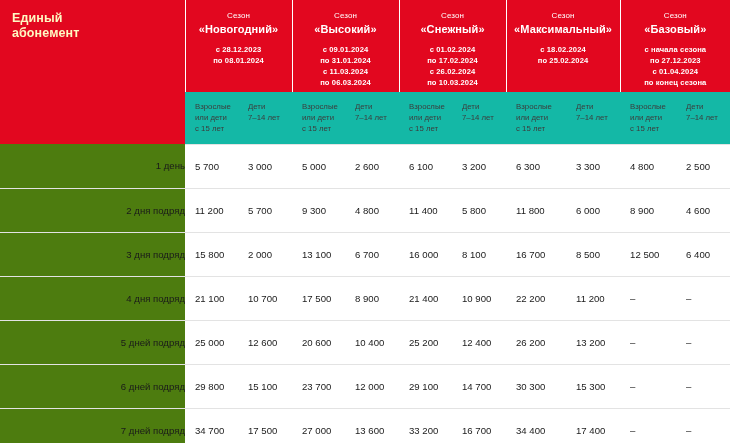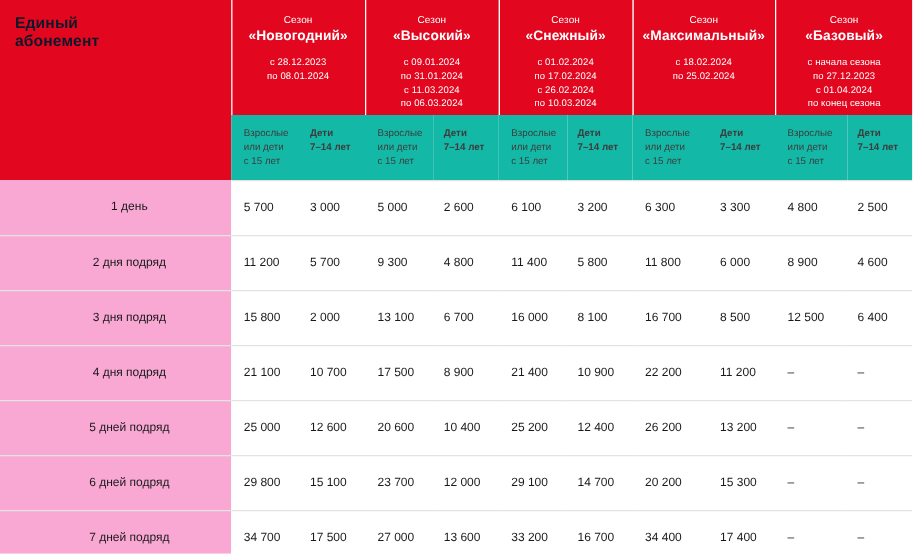--- a/index.html
+++ b/index.html
@@ -17,21 +17,21 @@
     overflow: hidden;
   }
   table.price-table {
     width: 730px;
     border-collapse: collapse;
     table-layout: fixed;
   }
   
   .corner-cell {
     background: #e2071f;
-    color: #0f172a;
+    color: #fef9c3;
     vertical-align: top;
     padding: 11px 0 0 12px;
     text-align: left;
     border: none;
   }
   .corner-title {
     font-size: 12.5px;
     font-weight: bold;
     line-height: 1.22;
     letter-spacing: 0.1px;
@@ -51,46 +51,46 @@
     letter-spacing: 0.1px;
   }
   .season-name {
     font-size: 11px;
     font-weight: bold;
     margin-top: 1px;
     letter-spacing: 0.1px;
   }
   .season-dates {
     font-size: 7.6px;
-    font-weight: normal;
+    font-weight: bold;
     margin-top: 7px;
     line-height: 1.45;
     letter-spacing: 0.1px;
   }
   .sub-cell {
     background: #14b8a6;
     color: #3c3c3c;
     font-size: 7.8px;
     line-height: 1.45;
     text-align: left;
     vertical-align: top;
     padding: 9px 6px 9px 10px;
     border-bottom: 1px solid #e3e3e3;
   }
-  .sub-cell.alt { padding-left: 8px; font-weight: bold; }
+  .sub-cell.alt { padding-left: 8px; }
   
   td.row-label {
     font-size: 9.6px;
     color: #1a1a1a;
     padding: 0 0 0 22px;
     height: 44px;
     vertical-align: middle;
     border-bottom: 1px solid #e3e3e3;
-    background: #f9a8d4;
-    text-align: center;
+    background: #4d7c0f;
+    text-align: right;
   }
   td.price {
     font-size: 9.6px;
     color: #1a1a1a;
     padding: 0 6px 0 10px;
     height: 44px;
     vertical-align: middle;
     border-bottom: 1px solid #e3e3e3;
     background: #ffffff;
     text-align: left;
@@ -259,21 +259,21 @@
         <td class="price alt">–</td>
       </tr>
       <tr>
         <td class="row-label">6 дней подряд</td>
         <td class="price">29 800</td>
         <td class="price alt">15 100</td>
         <td class="price">23 700</td>
         <td class="price alt">12 000</td>
         <td class="price">29 100</td>
         <td class="price alt">14 700</td>
-        <td class="price">20 200</td>
+        <td class="price">30 300</td>
         <td class="price alt">15 300</td>
         <td class="price">–</td>
         <td class="price alt">–</td>
       </tr>
       <tr class="last-row">
         <td class="row-label">7 дней подряд</td>
         <td class="price">34 700</td>
         <td class="price alt">17 500</td>
         <td class="price">27 000</td>
         <td class="price alt">13 600</td>

